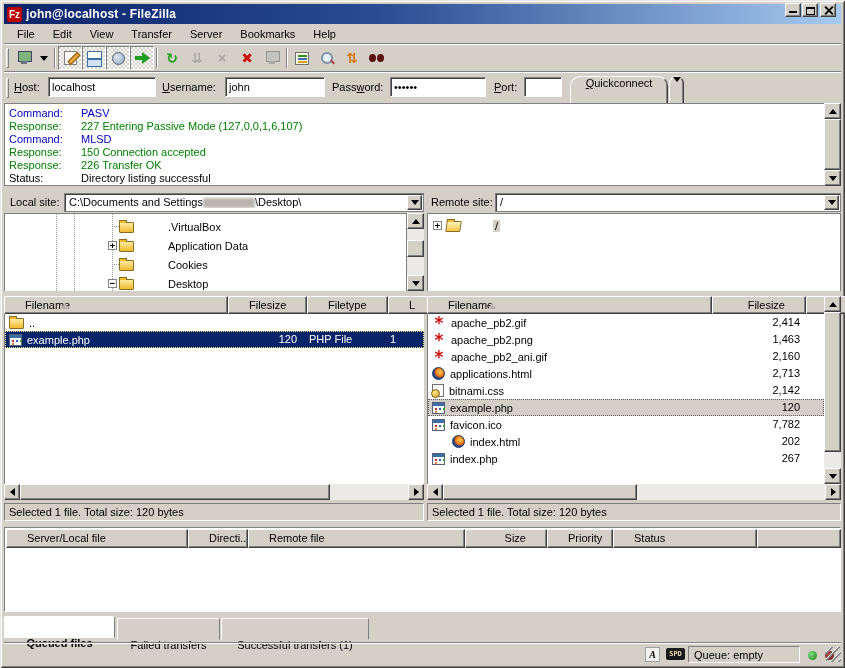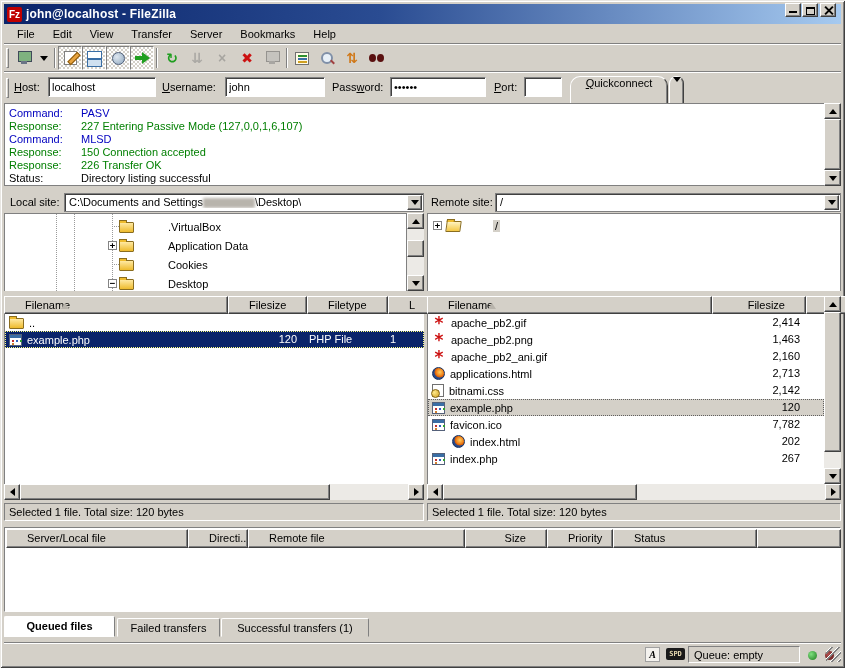--- a/index.html
+++ b/index.html
@@ -118,21 +118,21 @@
   .cell-abs{position:absolute;top:2px;white-space:nowrap;}
   .r-al{text-align:right;}
   .row-sel-active{background:#0a246a;color:#fff;outline:1px dotted #ffff80;outline-offset:-1px;}
   .row-sel-inactive{background:#d4d0c8;outline:1px dotted #606060;outline-offset:-1px;}
   
   .statusline{position:absolute;top:503px;height:18px;background:#d4d0c8;border:1px solid;border-color:#808080 #fff #fff #808080;padding:2px 4px;}
   .queuebox{left:4px;top:527px;width:837px;height:85px;background:#fff;border:1px solid;border-color:#808080 #fff #fff #808080;}
   .qheader{position:absolute;left:1px;top:1px;right:1px;height:19px;background:#d4d0c8;}
   .qheader .hcell{height:19px;}
   .tabs{left:4px;top:616px;width:837px;height:21px;}
-  .tab{position:absolute;top:2px;height:19px;background:#d4d0c8;border:1px solid;border-color:#fff #808080 #d4d0c8 #fff;border-radius:2px 2px 0 0;padding:3px 10px 0;}
+  .tab{position:absolute;top:2px;height:19px;background:#d4d0c8;border:1px solid;border-color:#fff #808080 #d4d0c8 #fff;border-radius:2px 2px 0 0;padding:20px 10px 0;}
   .tab.active{top:0;height:21px;background:#fff;font-weight:bold;border-color:#fff #808080 #fff #fff;}
   .statusbar{left:4px;top:642px;width:837px;height:22px;border-top:1px solid #808080;box-shadow:inset 0 1px 0 #fff;}
   .sb-icon-a{position:absolute;left:641px;top:4px;width:15px;height:15px;background:#f4f2ee;border:1px solid #a0a0a0;font:italic bold 10px/14px "Liberation Serif",serif;text-align:center;}
   .sb-badge{position:absolute;left:662px;top:5px;width:19px;height:12px;background:#1a1a1a;border-radius:2px;color:#e6d8b0;font:bold 7px/12px "DejaVu Sans Mono",monospace;text-align:center;letter-spacing:0;}
   .sb-queuepanel{position:absolute;left:684px;top:3px;width:112px;height:17px;background:#d4d0c8;border:1px solid;border-color:#808080 #fff #fff #808080;padding:2px 5px;}
   .led{position:absolute;top:8px;width:9px;height:9px;border-radius:50%;}
   .grip-corner{position:absolute;right:0;top:4px;width:15px;height:15px;
     background:repeating-linear-gradient(135deg,transparent 0 3px,#fff 3px 4px,#808080 4px 5px);}
 </style>
 </head>

